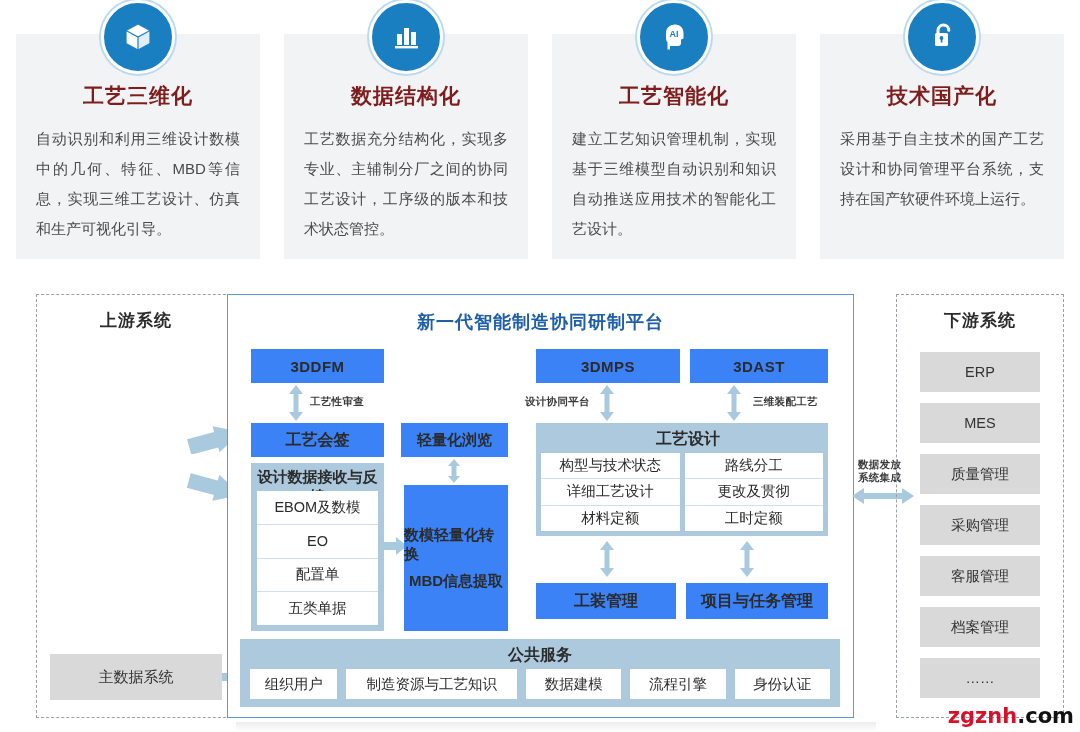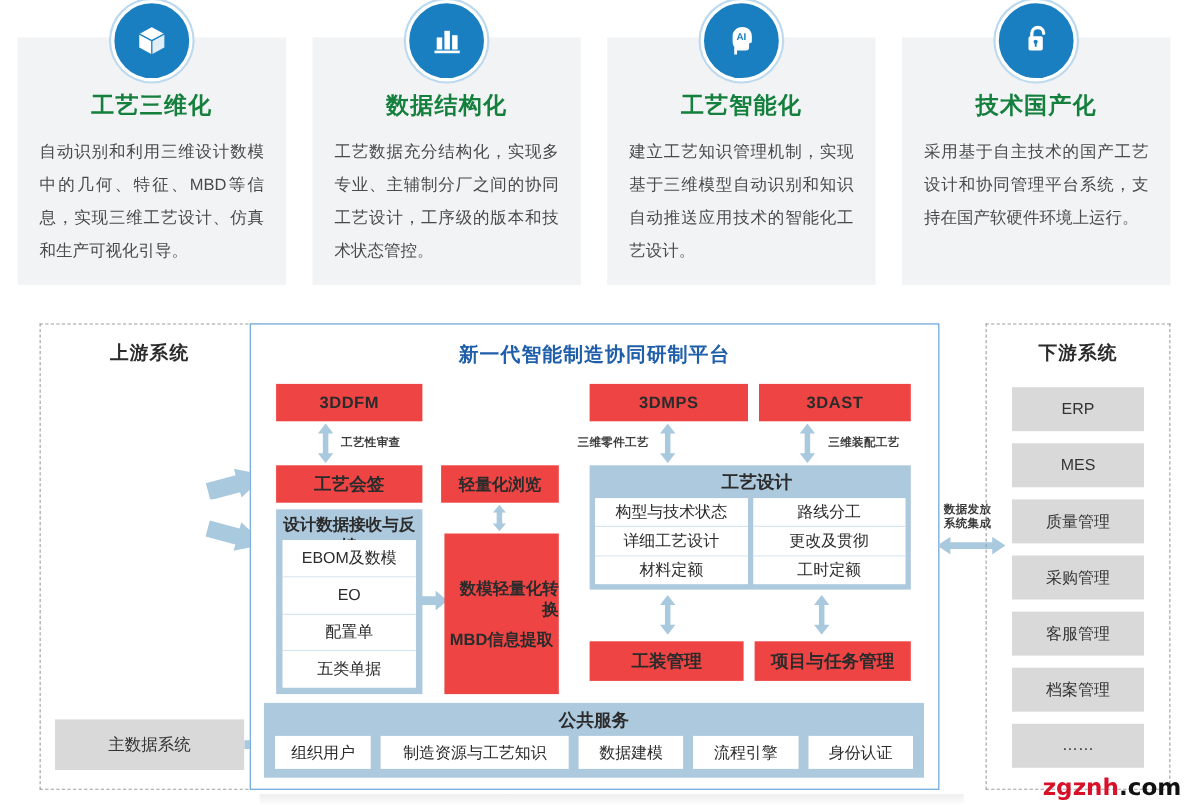--- a/index.html
+++ b/index.html
@@ -29,21 +29,21 @@
   .card-icon{
     position:absolute;left:50%;top:-34px;transform:translateX(-50%);
     width:68px;height:68px;border-radius:50%;
     background:#1a7fc1;
     border:3px solid #ffffff;
     box-shadow:0 0 0 2px #bcd9ee;
     display:flex;align-items:center;justify-content:center;
   }
   .card-title{
     text-align:center;
-    color:#15803d;
+    color:#7f1d1d;
     font-size:21px;
     font-weight:bold;
     letter-spacing:1px;
     margin-bottom:14px;
   }
   .card-desc{
     color:#4a4a4a;
     font-size:15px;
     line-height:30px;
     text-align:justify;
@@ -85,27 +85,26 @@
     position:absolute;left:227px;top:8px;width:627px;height:424px;
     border:1px solid #5b9bd5;background:#ffffff;box-sizing:border-box;
   }
   .platform-title{
     position:absolute;width:100%;text-align:center;top:15px;
     color:#1f5fa9;font-size:18px;font-weight:bold;letter-spacing:1px;
   }
 
   .blue-box{
     position:absolute;
-    background:#ef4444;
+    background:#3b82f6;
     color:#2b2b2b;
     font-size:15px;
     font-weight:bold;
     display:flex;align-items:center;justify-content:center;
     box-sizing:border-box;
-    text-align:right;
   }
   .blue-box.en{font-size:15px;letter-spacing:.5px;}
   .panel{
     position:absolute;
     background:#adc9de;
     box-sizing:border-box;
   }
   .panel-head{
     text-align:center;font-size:15px;font-weight:bold;color:#2b2b2b;
     padding:5px 0 4px 0;
@@ -123,21 +122,20 @@
   .two-col{display:flex;gap:5px;padding:0 5px 5px 5px;box-sizing:border-box;}
   .two-col > div{flex:1;background:#fff;}
 
   .arrow-label{
     position:absolute;
     font-size:10.5px;
     font-weight:bold;
     color:#3a3a3a;
     white-space:nowrap;
     letter-spacing:.3px;
-    font-family:Liberation Mono, monospace;
   }
   .varrow{position:absolute;}
   .harrow{position:absolute;}
 
   
   #downstream-box{left:896px;top:8px;width:168px;height:424px;}
   .ds-item{
     position:absolute;left:24px;width:120px;height:40px;
     background:#d9d9d9;color:#333;font-size:14.5px;
     display:flex;align-items:center;justify-content:center;
@@ -247,21 +245,21 @@
     <div class="blue-box en" style="left:462px;top:54px;width:138px;height:34px;">3DAST</div>
 
     <svg class="varrow" style="left:59px;top:90px;width:18px;height:36px;">
       <path d="M9 0 L16 9 L11.5 9 L11.5 27 L16 27 L9 36 L2 27 L6.5 27 L6.5 9 L2 9 Z" fill="#a9c9df"></path>
     </svg>
     <div class="arrow-label" style="left:82px;top:100px;">工艺性审查</div>
 
     <svg class="varrow" style="left:370px;top:90px;width:18px;height:36px;">
       <path d="M9 0 L16 9 L11.5 9 L11.5 27 L16 27 L9 36 L2 27 L6.5 27 L6.5 9 L2 9 Z" fill="#a9c9df"></path>
     </svg>
-    <div class="arrow-label" style="left:297px;top:100px;">三维零件工艺</div>
+    <div class="arrow-label" style="left:297px;top:100px;">设计协同平台</div>
 
     <svg class="varrow" style="left:497px;top:90px;width:18px;height:36px;">
       <path d="M9 0 L16 9 L11.5 9 L11.5 27 L16 27 L9 36 L2 27 L6.5 27 L6.5 9 L2 9 Z" fill="#a9c9df"></path>
     </svg>
     <div class="arrow-label" style="left:525px;top:100px;">三维装配工艺</div>
 
     <div class="blue-box" style="left:23px;top:128px;width:133px;height:34px;font-size:16px;">工艺会签</div>
 
     <div class="blue-box" style="left:173px;top:128px;width:107px;height:34px;font-size:15px;">轻量化浏览</div>
 

